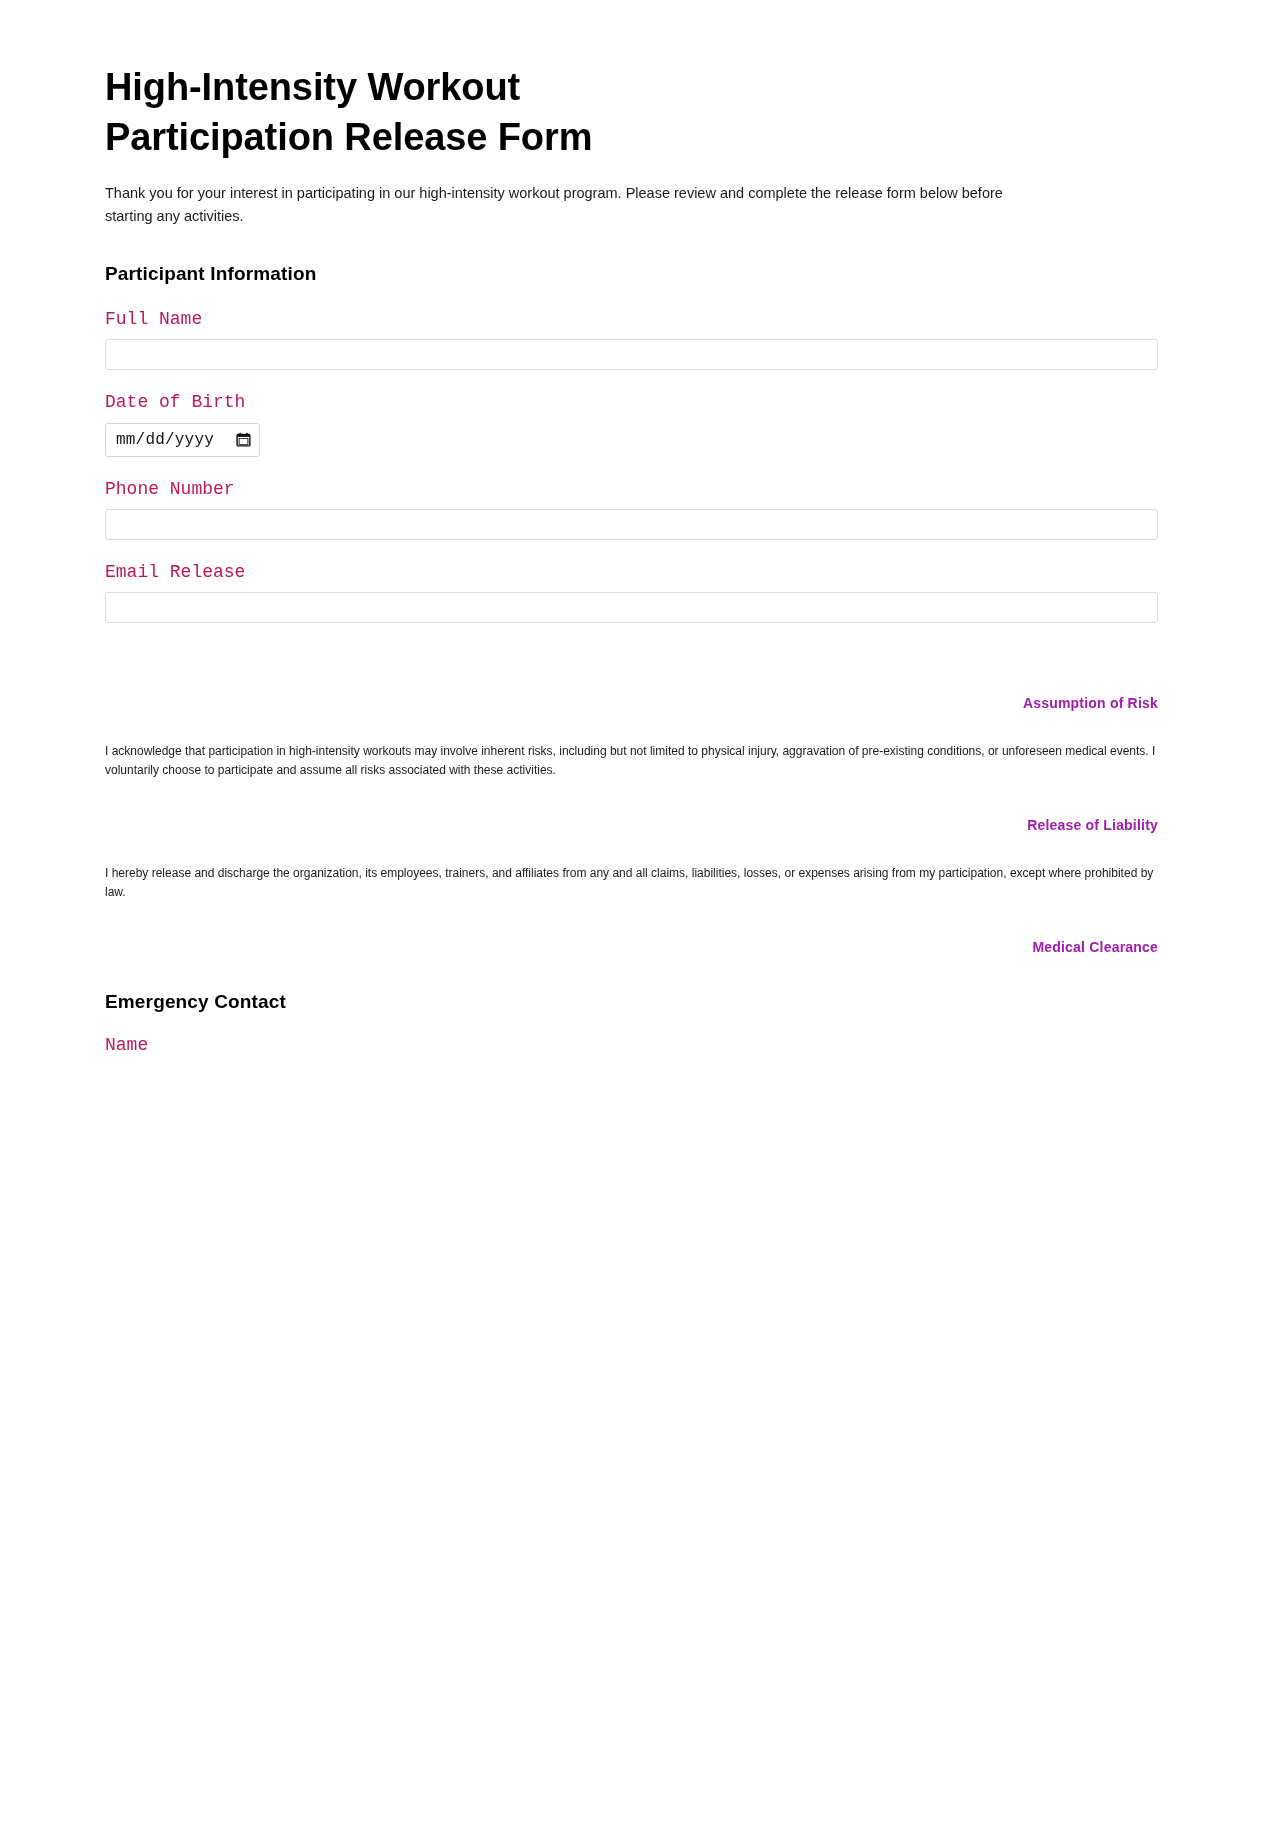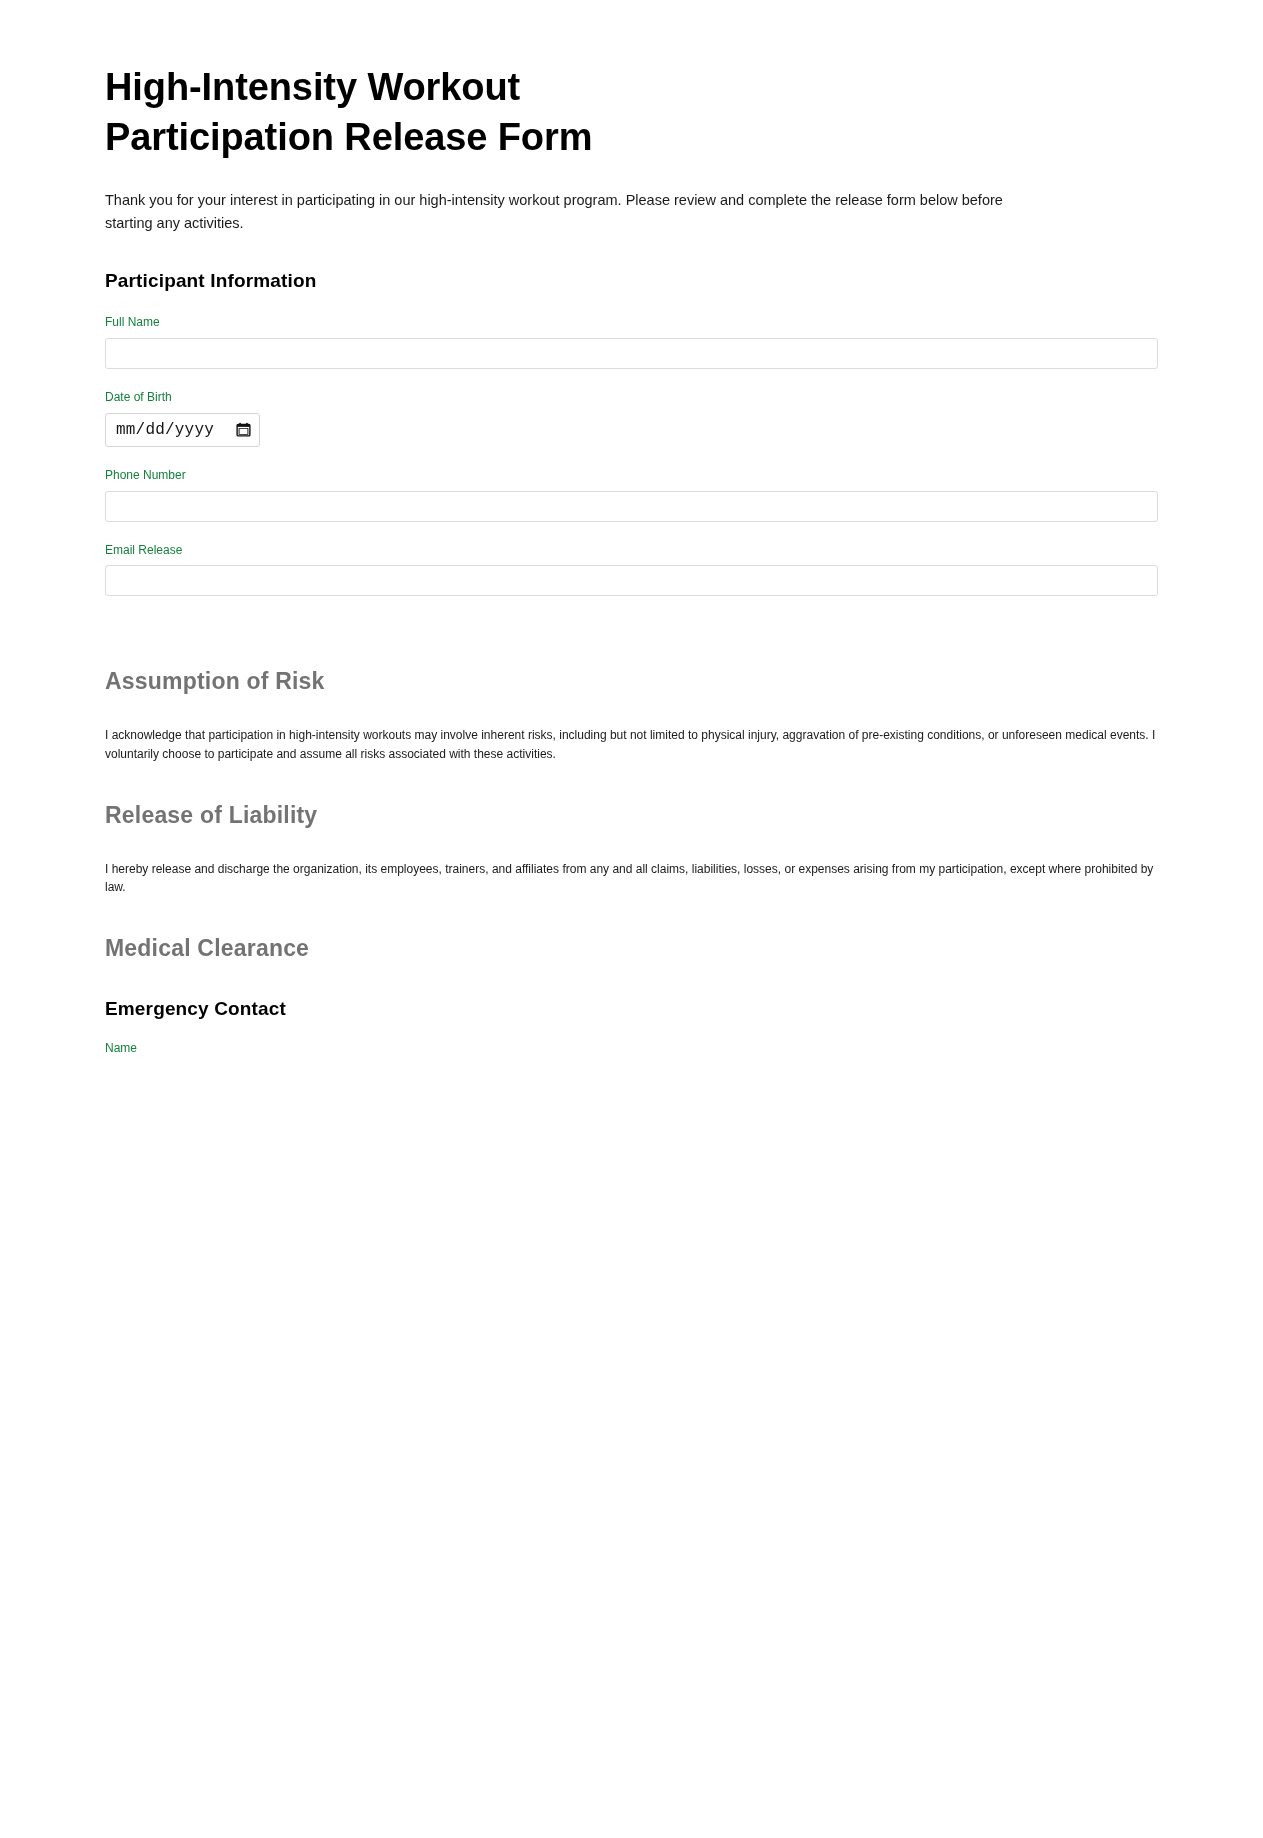--- a/index.html
+++ b/index.html
@@ -40,59 +40,61 @@
     font-weight: bold;
     letter-spacing: -0.1px;
     margin: 0 0 0 0;
     color: #000;
     max-width: 640px;
   }
 
   .intro {
     font-size: 14.5px;
     line-height: 1.55;
-    margin: 27px 0 0 0;
+    margin: 20px 0 0 0;
     color: #1a1a1a;
     max-width: 900px;
   }
 
   h2.section-title {
     font-size: 19px;
     font-weight: bold;
     letter-spacing: 0.15px;
     margin: 36px 0 0 0;
     color: #000;
   }
 
   h3.clause-title {
-    font-size: 23px;
+    font-size: 14px;
     font-weight: bold;
     letter-spacing: 0.2px;
     margin: 38px 0 0 0;
-    color: #737373;
+    color: #a21caf;
+    text-align: right;
   }
 
   .clause-body {
     font-size: 12px;
     line-height: 1.55;
     margin: 31px 0 0 0;
     color: #1a1a1a;
   }
 
   .field {
     margin-top: 20px;
   }
   .field:first-of-type { margin-top: 22px; }
 
   .field-label {
     display: block;
-    font-size: 12px;
+    font-size: 18px;
     line-height: 1.4;
-    color: #15803d;
+    color: #be185d;
     margin-bottom: 7px;
+    font-family: Liberation Mono, monospace;
   }
 
   .text-input {
     display: block;
     width: 100%;
     height: 31px;
     border: 1px solid #dcdcdc;
     border-radius: 3px;
     background: #ffffff;
     font-family: "Liberation Sans", sans-serif;

